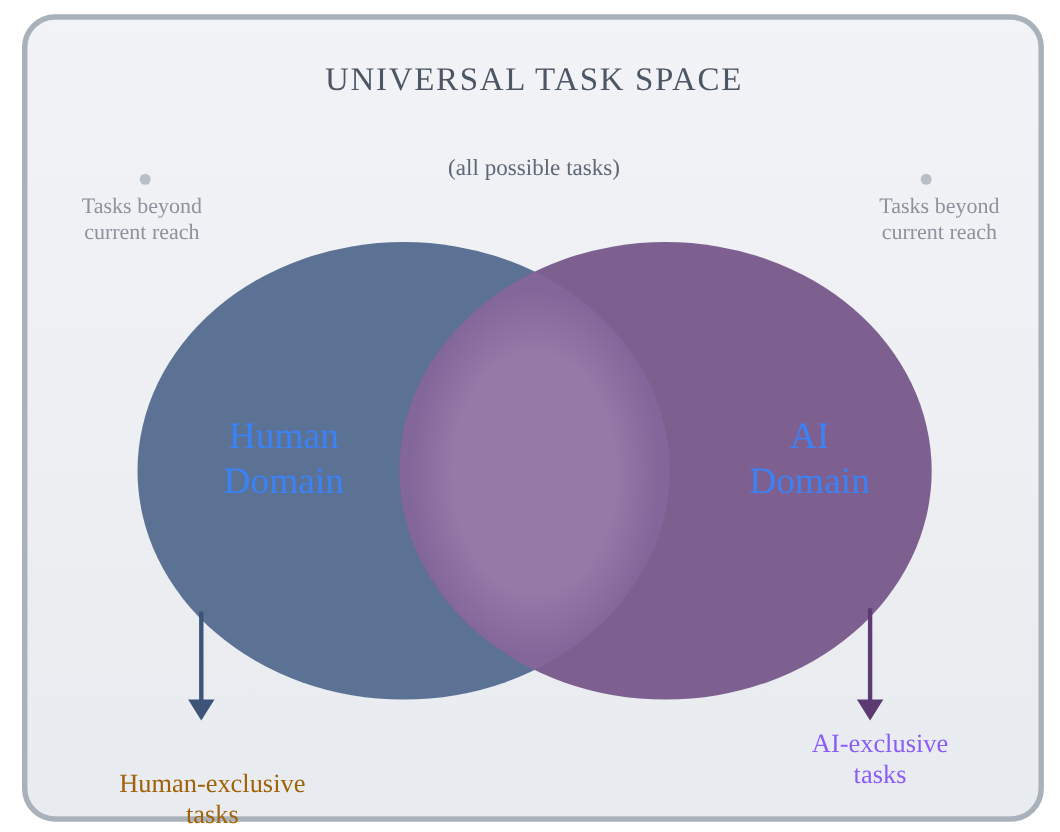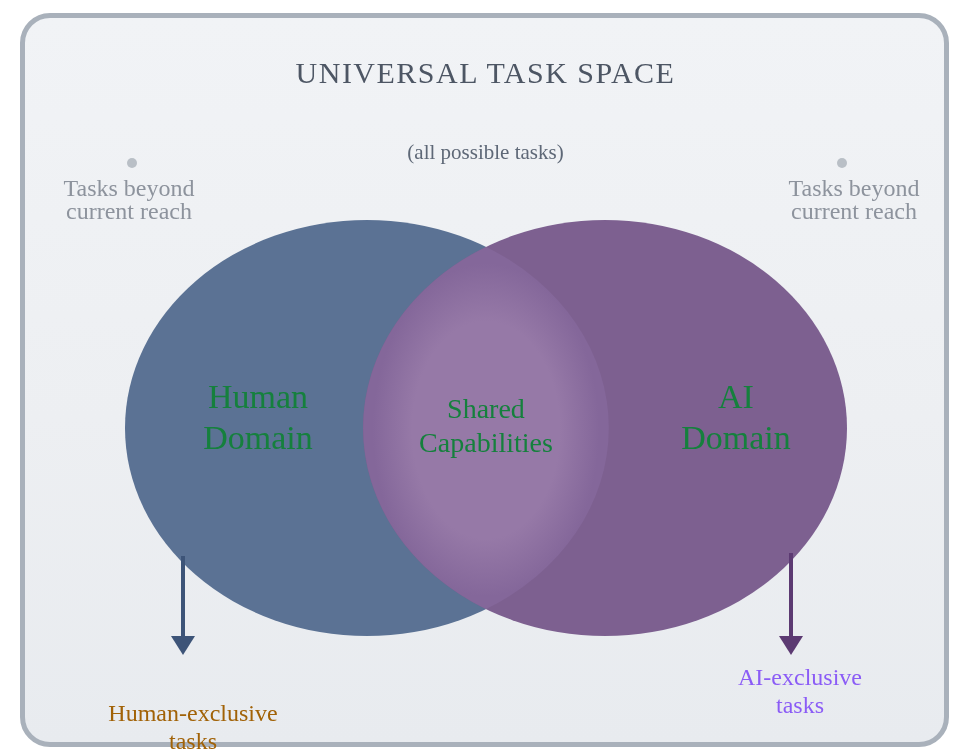--- a/index.html
+++ b/index.html
@@ -40,29 +40,29 @@
     font-size: 30px; letter-spacing: 1.5px;
     color: #4d5664;
   }
   .subtitle {
     left: 22px; top: 104px; width: 927px;
     font-size: 21px;
     color: #5e6877;
     margin-top: 36px;
   }
   .beyond {
-    font-size: 24px; line-height: 23px;
+    font-size: 20px; line-height: 23px;
     color: #8d939d;
     width: 190px;
     font-family: Liberation Serif, serif;
   }
   .beyond.left  { left: 34px;  top: 177px; }
   .beyond.right { left: 759px; top: 177px; }
   .circle-label {
-    color: #15803d;
+    color: #3b82f6;
     font-size: 34px; line-height: 41px;
     width: 230px;
   }
   .circle-label.human  { left: 143px; top: 376px; }
   .circle-label.ai     { left: 621px; top: 376px; }
   .circle-label.shared {
     left: 375px; top: 392px; width: 222px;
     font-size: 28px; line-height: 34px;
   }
   .callout {
@@ -112,24 +112,20 @@
   </div>
   <div class="txt beyond right">
     <div>Tasks beyond</div>
     <div>current reach</div>
   </div>
 
   <div class="txt circle-label human">
     <div>Human</div>
     <div>Domain</div>
   </div>
-  <div class="txt circle-label shared">
-    <div>Shared</div>
-    <div>Capabilities</div>
-  </div>
   <div class="txt circle-label ai">
     <div>AI</div>
     <div>Domain</div>
   </div>
 
   <div class="txt callout left">
     <div>Human-exclusive</div>
     <div>tasks</div>
   </div>
   <div class="txt callout right">

